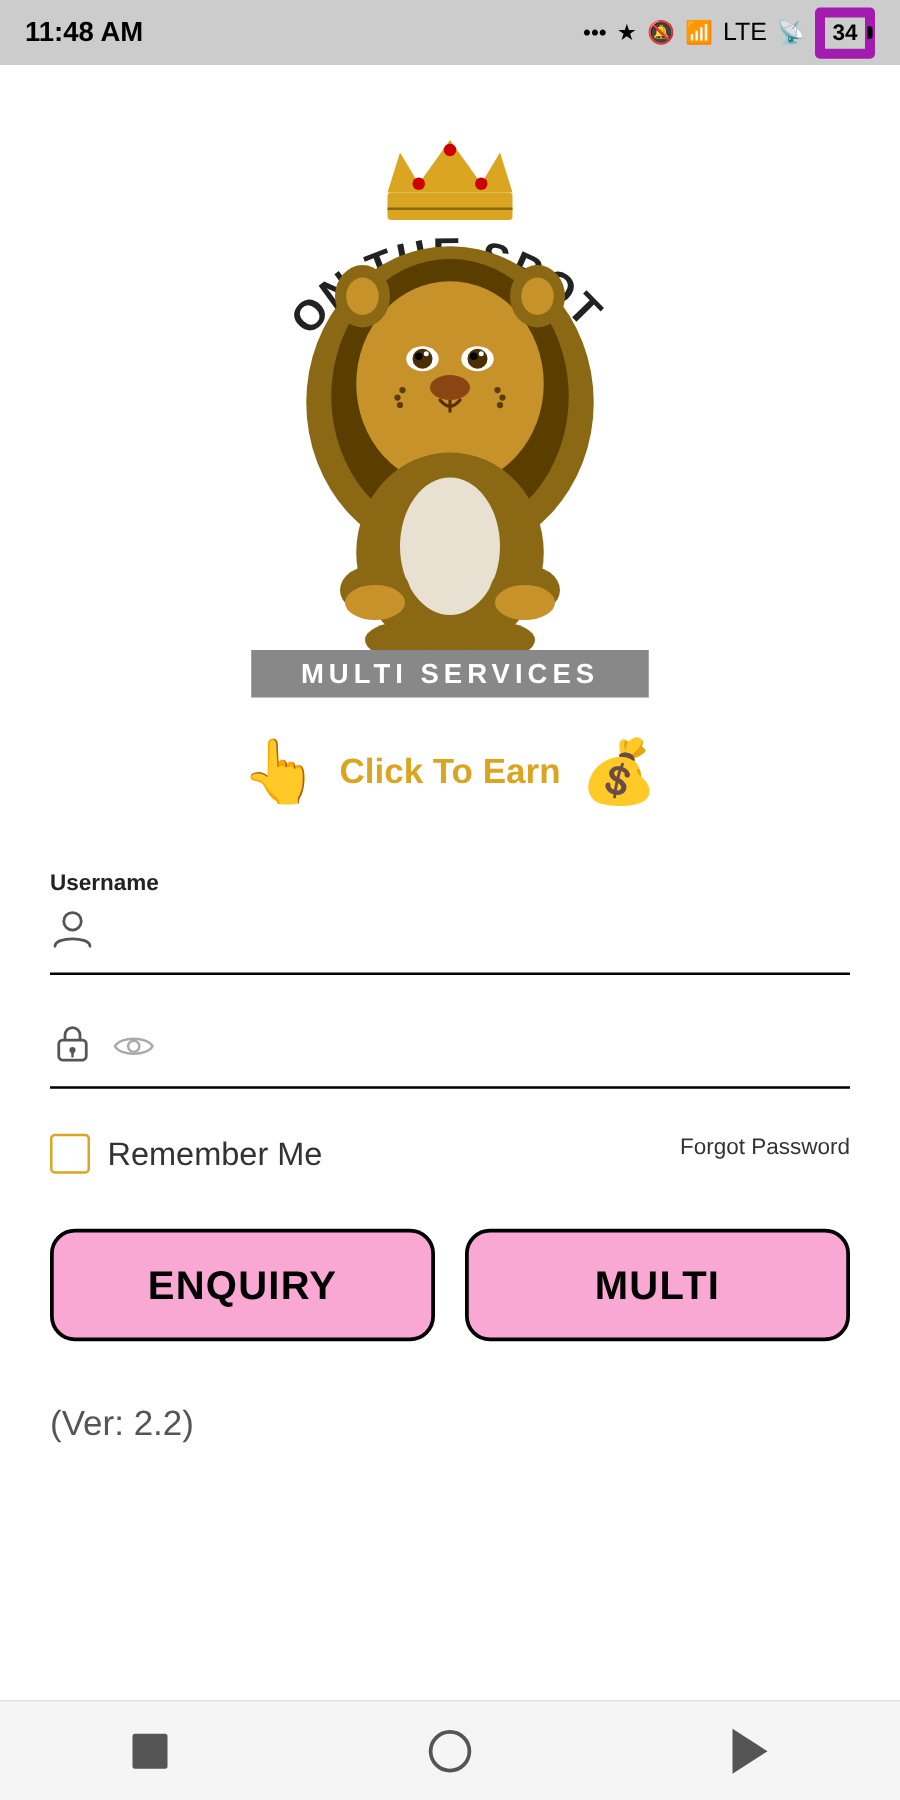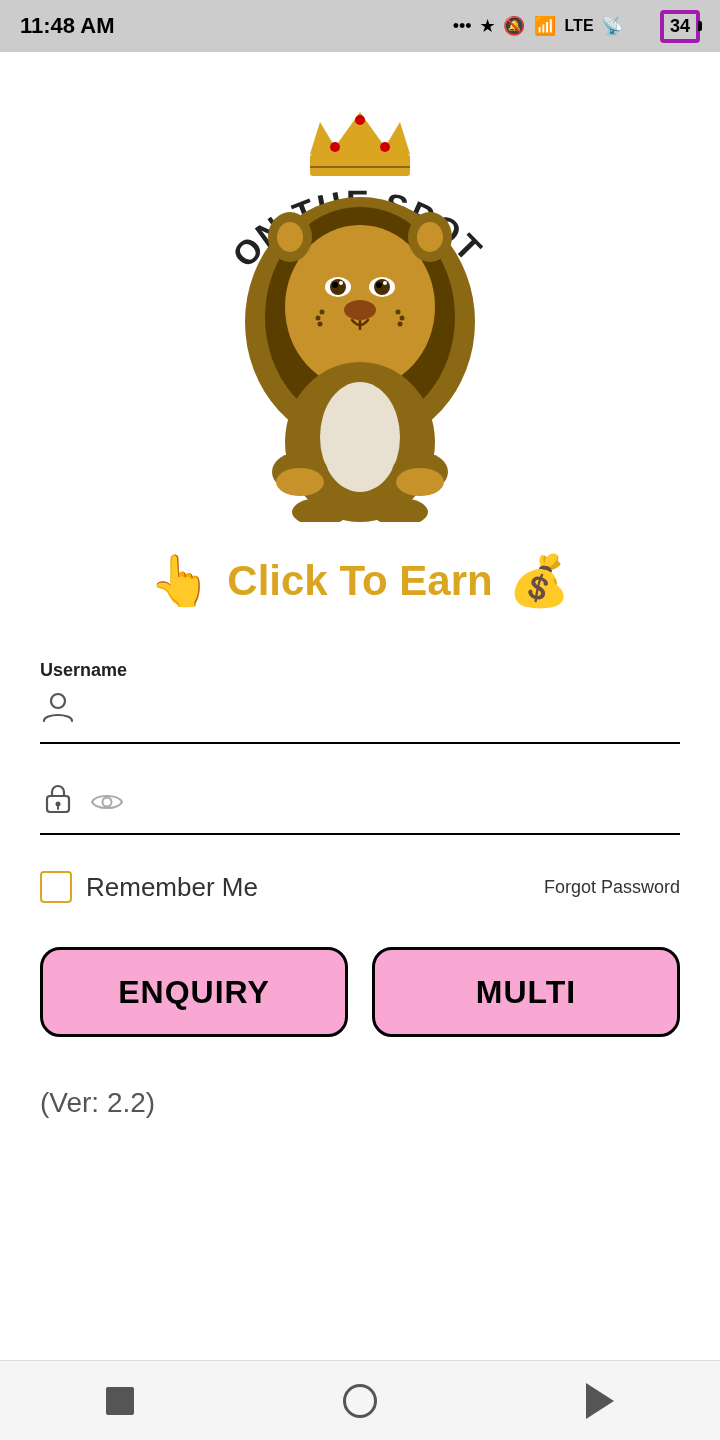--- a/index.html
+++ b/index.html
@@ -35,28 +35,27 @@
     .status-icons {
       display: flex;
       align-items: center;
       gap: 8px;
     }
     .status-icons span {
       font-size: 18px;
       color: #000;
     }
     .battery {
-      border: 4px solid #a21caf;
+      border: 8px solid #a21caf;
       border-radius: 4px;
       padding: 2px 6px;
       font-size: 16px;
       font-weight: bold;
       color: #000;
       position: relative;
-      margin-left: 28px;
     }
     .battery::after {
       content: '';
       position: absolute;
       right: -6px;
       top: 50%;
       transform: translateY(-50%);
       width: 4px;
       height: 10px;
       background: #000;
@@ -91,21 +90,21 @@
       display: flex;
       align-items: center;
       gap: 16px;
       margin-top: 10px;
       margin-bottom: 50px;
     }
     .hand-emoji {
       font-size: 50px;
     }
     .earn-text {
-      font-size: 42px;
+      font-size: 28px;
       font-weight: bold;
       color: #DAA520;
     }
     .money-emoji {
       font-size: 50px;
     }
 
     
     .form-section {
       width: 100%;
@@ -146,21 +145,21 @@
     }
     .eye-icon {
       font-size: 30px;
       color: #999;
       cursor: pointer;
     }
 
     
     .remember-row {
       display: flex;
-      align-items: center;
+      align-items: flex-start;
       justify-content: space-between;
       margin-bottom: 44px;
     }
     .remember-left {
       display: flex;
       align-items: center;
       gap: 14px;
     }
     .remember-checkbox {
       width: 32px;
@@ -267,21 +266,21 @@
 </head>
 <body>
 
 <div class="status-bar">
   <span class="status-time">11:48 AM</span>
   <div class="status-icons">
     <span>•••</span>
     <span>★</span>
     <span>🔕</span>
     <span>📶</span>
-    <span style="font-size:16px;font-weight:bold;">LTE</span>
+    <span style="font-size:20px;font-weight:normal;">LTE</span>
     <span>📡</span>
     <span class="battery">34</span>
   </div>
 </div>
 
 <div class="main-content">
 
   <div class="logo-container">
     <svg class="lion-logo" viewBox="0 0 320 440" xmlns="http://www.w3.org/2000/svg">
 
@@ -346,20 +345,23 @@
       <ellipse cx="100" cy="390" rx="28" ry="20" fill="#8B6914"></ellipse>
       <ellipse cx="220" cy="390" rx="28" ry="20" fill="#8B6914"></ellipse>
 
       <ellipse cx="100" cy="400" rx="24" ry="14" fill="#C8922A"></ellipse>
       <ellipse cx="220" cy="400" rx="24" ry="14" fill="#C8922A"></ellipse>
 
       <ellipse cx="120" cy="430" rx="28" ry="14" fill="#8B6914"></ellipse>
       <ellipse cx="200" cy="430" rx="28" ry="14" fill="#8B6914"></ellipse>
     </svg>
 
+    <div class="multi-services-banner">
+      <span class="multi-services-text">MULTI SERVICES</span>
+    </div>
   </div>
 
   <div class="click-to-earn">
     <span class="hand-emoji">👆</span>
     <span class="earn-text">Click To Earn</span>
     <span class="money-emoji">💰</span>
   </div>
 
   <div class="form-section">
 

